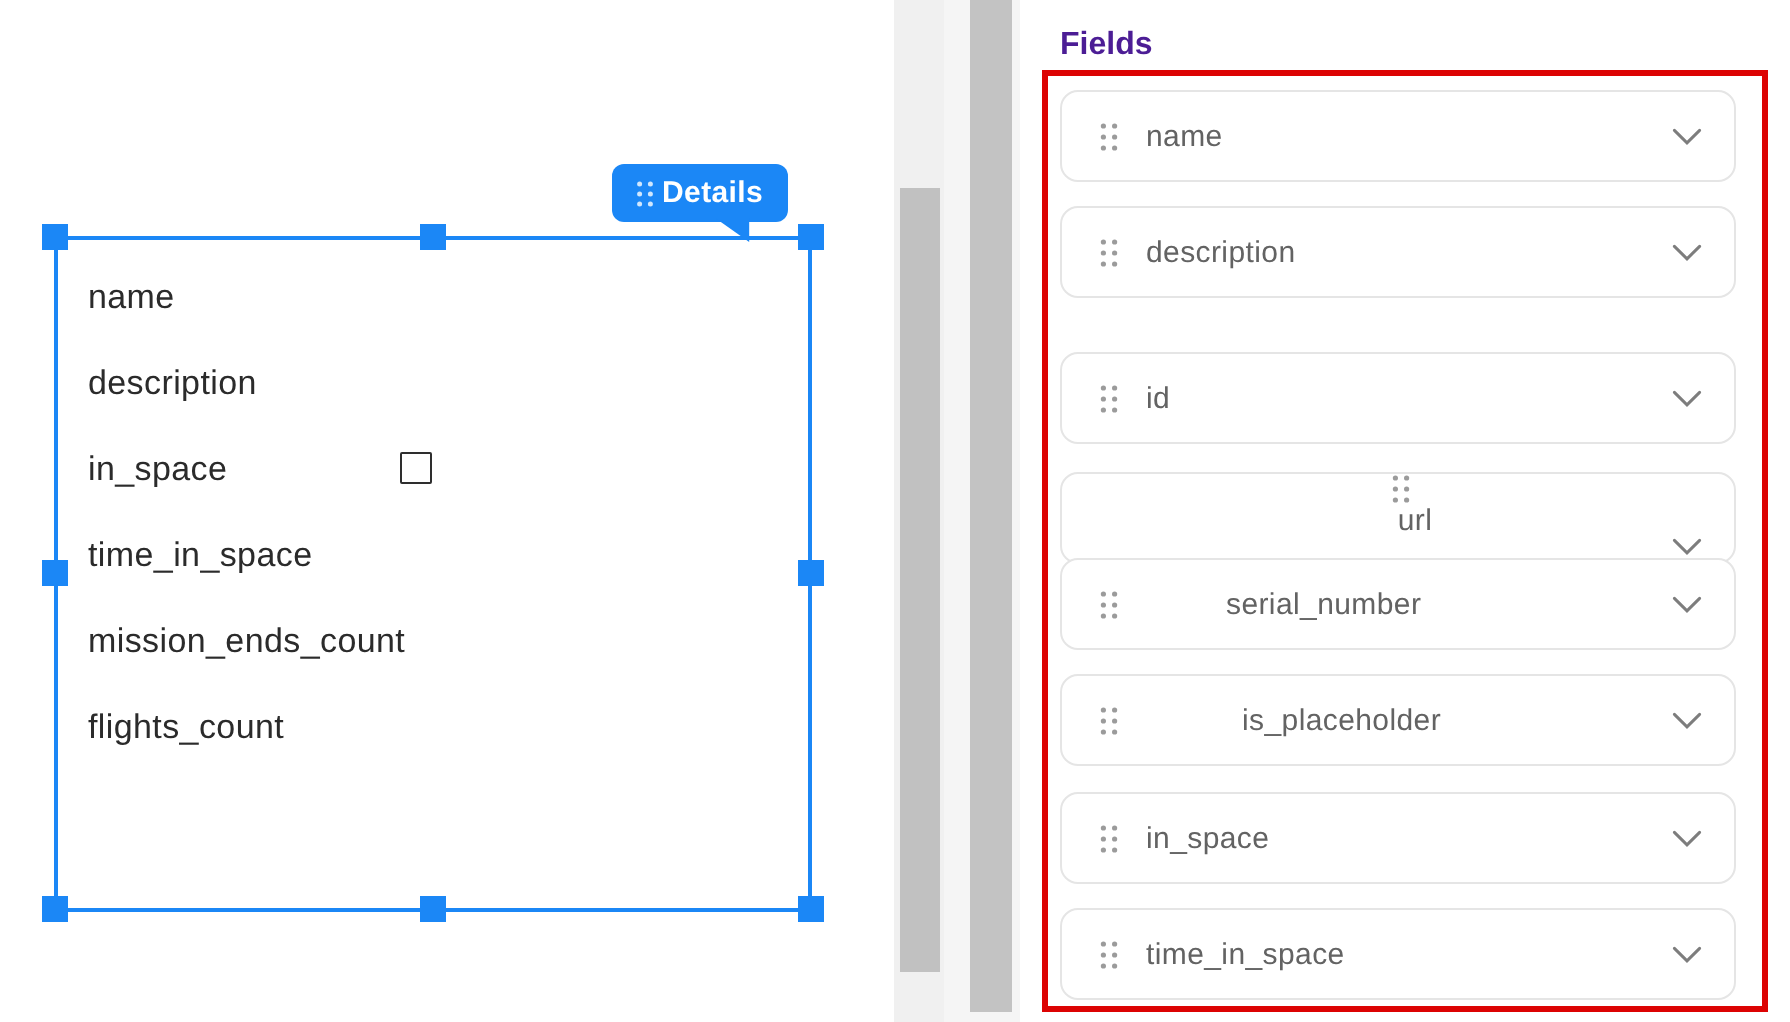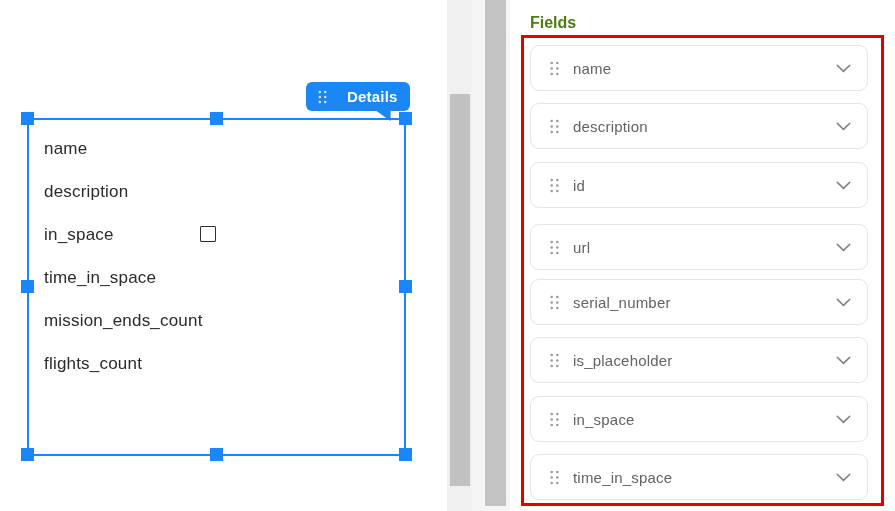--- a/index.html
+++ b/index.html
@@ -21,37 +21,37 @@
   .checkbox{
     position:absolute;left:156px;top:13px;width:14px;height:14px;
     border:1.6px solid #2e2e2e;border-radius:1px;background:#fff;box-sizing:content-box;
   }
   .handle{
     position:absolute;width:13px;height:13px;background:var(--accent);
   }
   .details-tag{
     position:absolute;left:306px;top:82px;height:29px;padding:0 12px;
     background:var(--accent);border-radius:6px;
-    display:flex;align-items:center;gap:20px;
+    display:flex;align-items:center;gap:4px;
     color:#fff;font-size:15px;font-weight:600;letter-spacing:.2px;
     box-sizing:border-box;
   }
   .details-tail{
     position:absolute;right:19px;top:27px;width:17px;height:12px;
     background:var(--accent);
     clip-path:polygon(0 0,100% 0,100% 100%);
   }
   
   .sb-track-1{position:absolute;left:447px;top:0;width:25px;height:511px;background:#f0f0f0;}
   .sb-thumb-1{position:absolute;left:3px;top:94px;width:20px;height:392px;background:#c1c1c1;}
   .sb-track-2{position:absolute;left:472px;top:0;width:38px;height:511px;background:#f5f5f5;}
   .sb-thumb-2{position:absolute;left:13px;top:0;width:21px;height:506px;background:#c3c3c3;}
   
   .fields-panel{position:absolute;left:510px;top:0;width:385px;height:511px;background:#fff;}
-  .fields-title{position:absolute;left:20px;top:14px;font-size:16px;font-weight:700;color:#4d7c0f;}
+  .fields-title{position:absolute;left:20px;top:14px;font-size:16px;font-weight:700;color:#4c1d95;}
   .highlight-rect{
     position:absolute;left:11px;top:35px;width:363px;height:471px;
     border:3px solid var(--red);box-sizing:border-box;pointer-events:none;
   }
   .field-card{
     position:absolute;left:20px;width:338px;height:46px;
     border:1px solid #e5e5e5;border-radius:9px;background:#fff;box-sizing:border-box;
     display:flex;align-items:center;padding:0 16px 0 19px;
   }
   .card-label{margin-left:14px;font-size:15px;color:#636363;letter-spacing:.2px;}
@@ -159,84 +159,84 @@
         </svg>
     </span>
     <span class="card-label">description</span>
     <span class="card-chevron">
       <svg width="15" height="9" viewBox="0 0 15 9">
           <path d="M1.2 1.2 L7.5 7.4 L13.8 1.2" fill="none" stroke="#7d7d7d" stroke-width="1.5" stroke-linecap="round"></path>
         </svg>
     </span>
   </div>
 
-  <div class="field-card" style="top:162px;justify-content:space-between;">
+  <div class="field-card" style="top:176px;justify-content:space-between;">
     <span class="dots-icon">
       <svg width="9" height="15" viewBox="0 0 9 15">
           <g fill="#9b9b9b">
         <circle cx="1.7" cy="2" r="1.3"></circle>
             <circle cx="7.3" cy="2" r="1.3"></circle>
         <circle cx="1.7" cy="7.5" r="1.3"></circle>
             <circle cx="7.3" cy="7.5" r="1.3"></circle>
         <circle cx="1.7" cy="13" r="1.3"></circle>
             <circle cx="7.3" cy="13" r="1.3"></circle>
       </g>
         </svg>
     </span>
     <span class="card-label">id</span>
     <span class="card-chevron">
       <svg width="15" height="9" viewBox="0 0 15 9">
           <path d="M1.2 1.2 L7.5 7.4 L13.8 1.2" fill="none" stroke="#7d7d7d" stroke-width="1.5" stroke-linecap="round"></path>
         </svg>
     </span>
   </div>
 
-  <div class="field-card" style="top:224px;">
+  <div class="field-card" style="top:236px;flex-direction:column;">
     <span class="dots-icon">
       <svg width="9" height="15" viewBox="0 0 9 15">
           <g fill="#9b9b9b">
         <circle cx="1.7" cy="2" r="1.3"></circle>
             <circle cx="7.3" cy="2" r="1.3"></circle>
         <circle cx="1.7" cy="7.5" r="1.3"></circle>
             <circle cx="7.3" cy="7.5" r="1.3"></circle>
         <circle cx="1.7" cy="13" r="1.3"></circle>
             <circle cx="7.3" cy="13" r="1.3"></circle>
       </g>
         </svg>
     </span>
     <span class="card-label">url</span>
     <span class="card-chevron">
       <svg width="15" height="9" viewBox="0 0 15 9">
           <path d="M1.2 1.2 L7.5 7.4 L13.8 1.2" fill="none" stroke="#7d7d7d" stroke-width="1.5" stroke-linecap="round"></path>
         </svg>
     </span>
   </div>
 
-  <div class="field-card" style="top:279px;">
+  <div class="field-card" style="top:279px;gap:40px;">
     <span class="dots-icon">
       <svg width="9" height="15" viewBox="0 0 9 15">
           <g fill="#9b9b9b">
         <circle cx="1.7" cy="2" r="1.3"></circle>
             <circle cx="7.3" cy="2" r="1.3"></circle>
         <circle cx="1.7" cy="7.5" r="1.3"></circle>
             <circle cx="7.3" cy="7.5" r="1.3"></circle>
         <circle cx="1.7" cy="13" r="1.3"></circle>
             <circle cx="7.3" cy="13" r="1.3"></circle>
       </g>
         </svg>
     </span>
     <span class="card-label">serial_number</span>
     <span class="card-chevron">
       <svg width="15" height="9" viewBox="0 0 15 9">
           <path d="M1.2 1.2 L7.5 7.4 L13.8 1.2" fill="none" stroke="#7d7d7d" stroke-width="1.5" stroke-linecap="round"></path>
         </svg>
     </span>
   </div>
 
-  <div class="field-card" style="top:337px;">
+  <div class="field-card" style="top:337px;gap:48px;">
     <span class="dots-icon">
       <svg width="9" height="15" viewBox="0 0 9 15">
           <g fill="#9b9b9b">
         <circle cx="1.7" cy="2" r="1.3"></circle>
             <circle cx="7.3" cy="2" r="1.3"></circle>
         <circle cx="1.7" cy="7.5" r="1.3"></circle>
             <circle cx="7.3" cy="7.5" r="1.3"></circle>
         <circle cx="1.7" cy="13" r="1.3"></circle>
             <circle cx="7.3" cy="13" r="1.3"></circle>
       </g>

